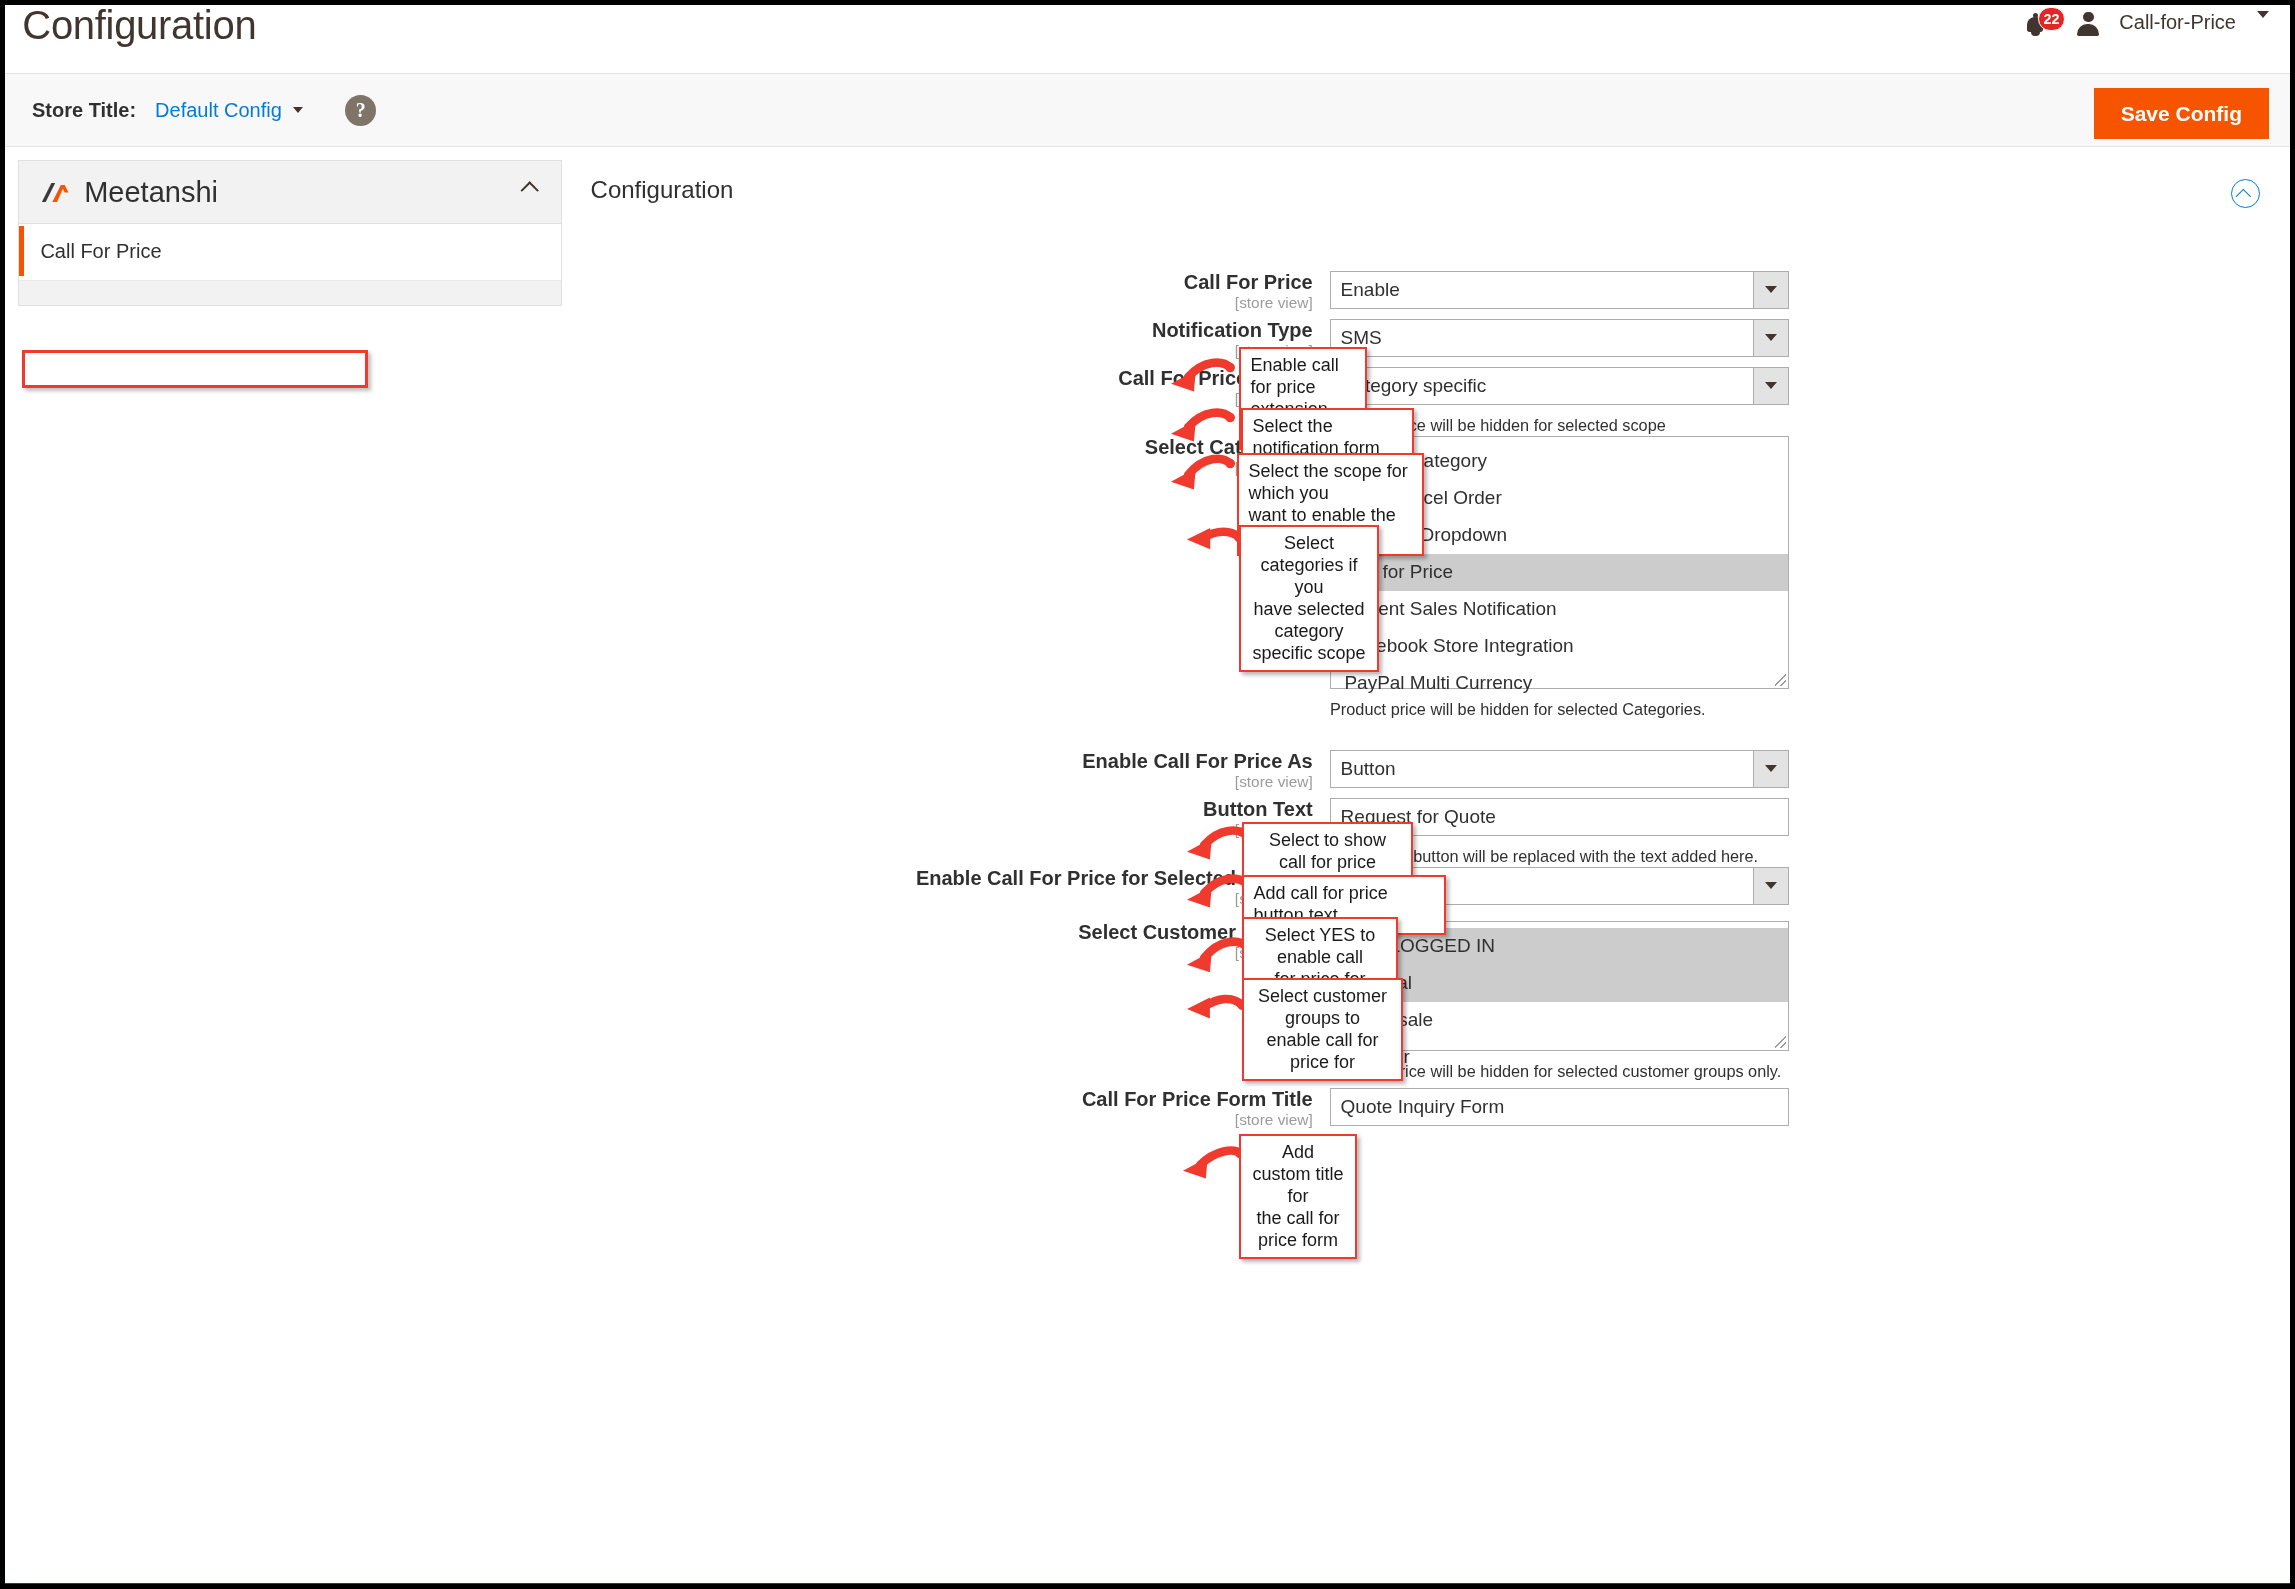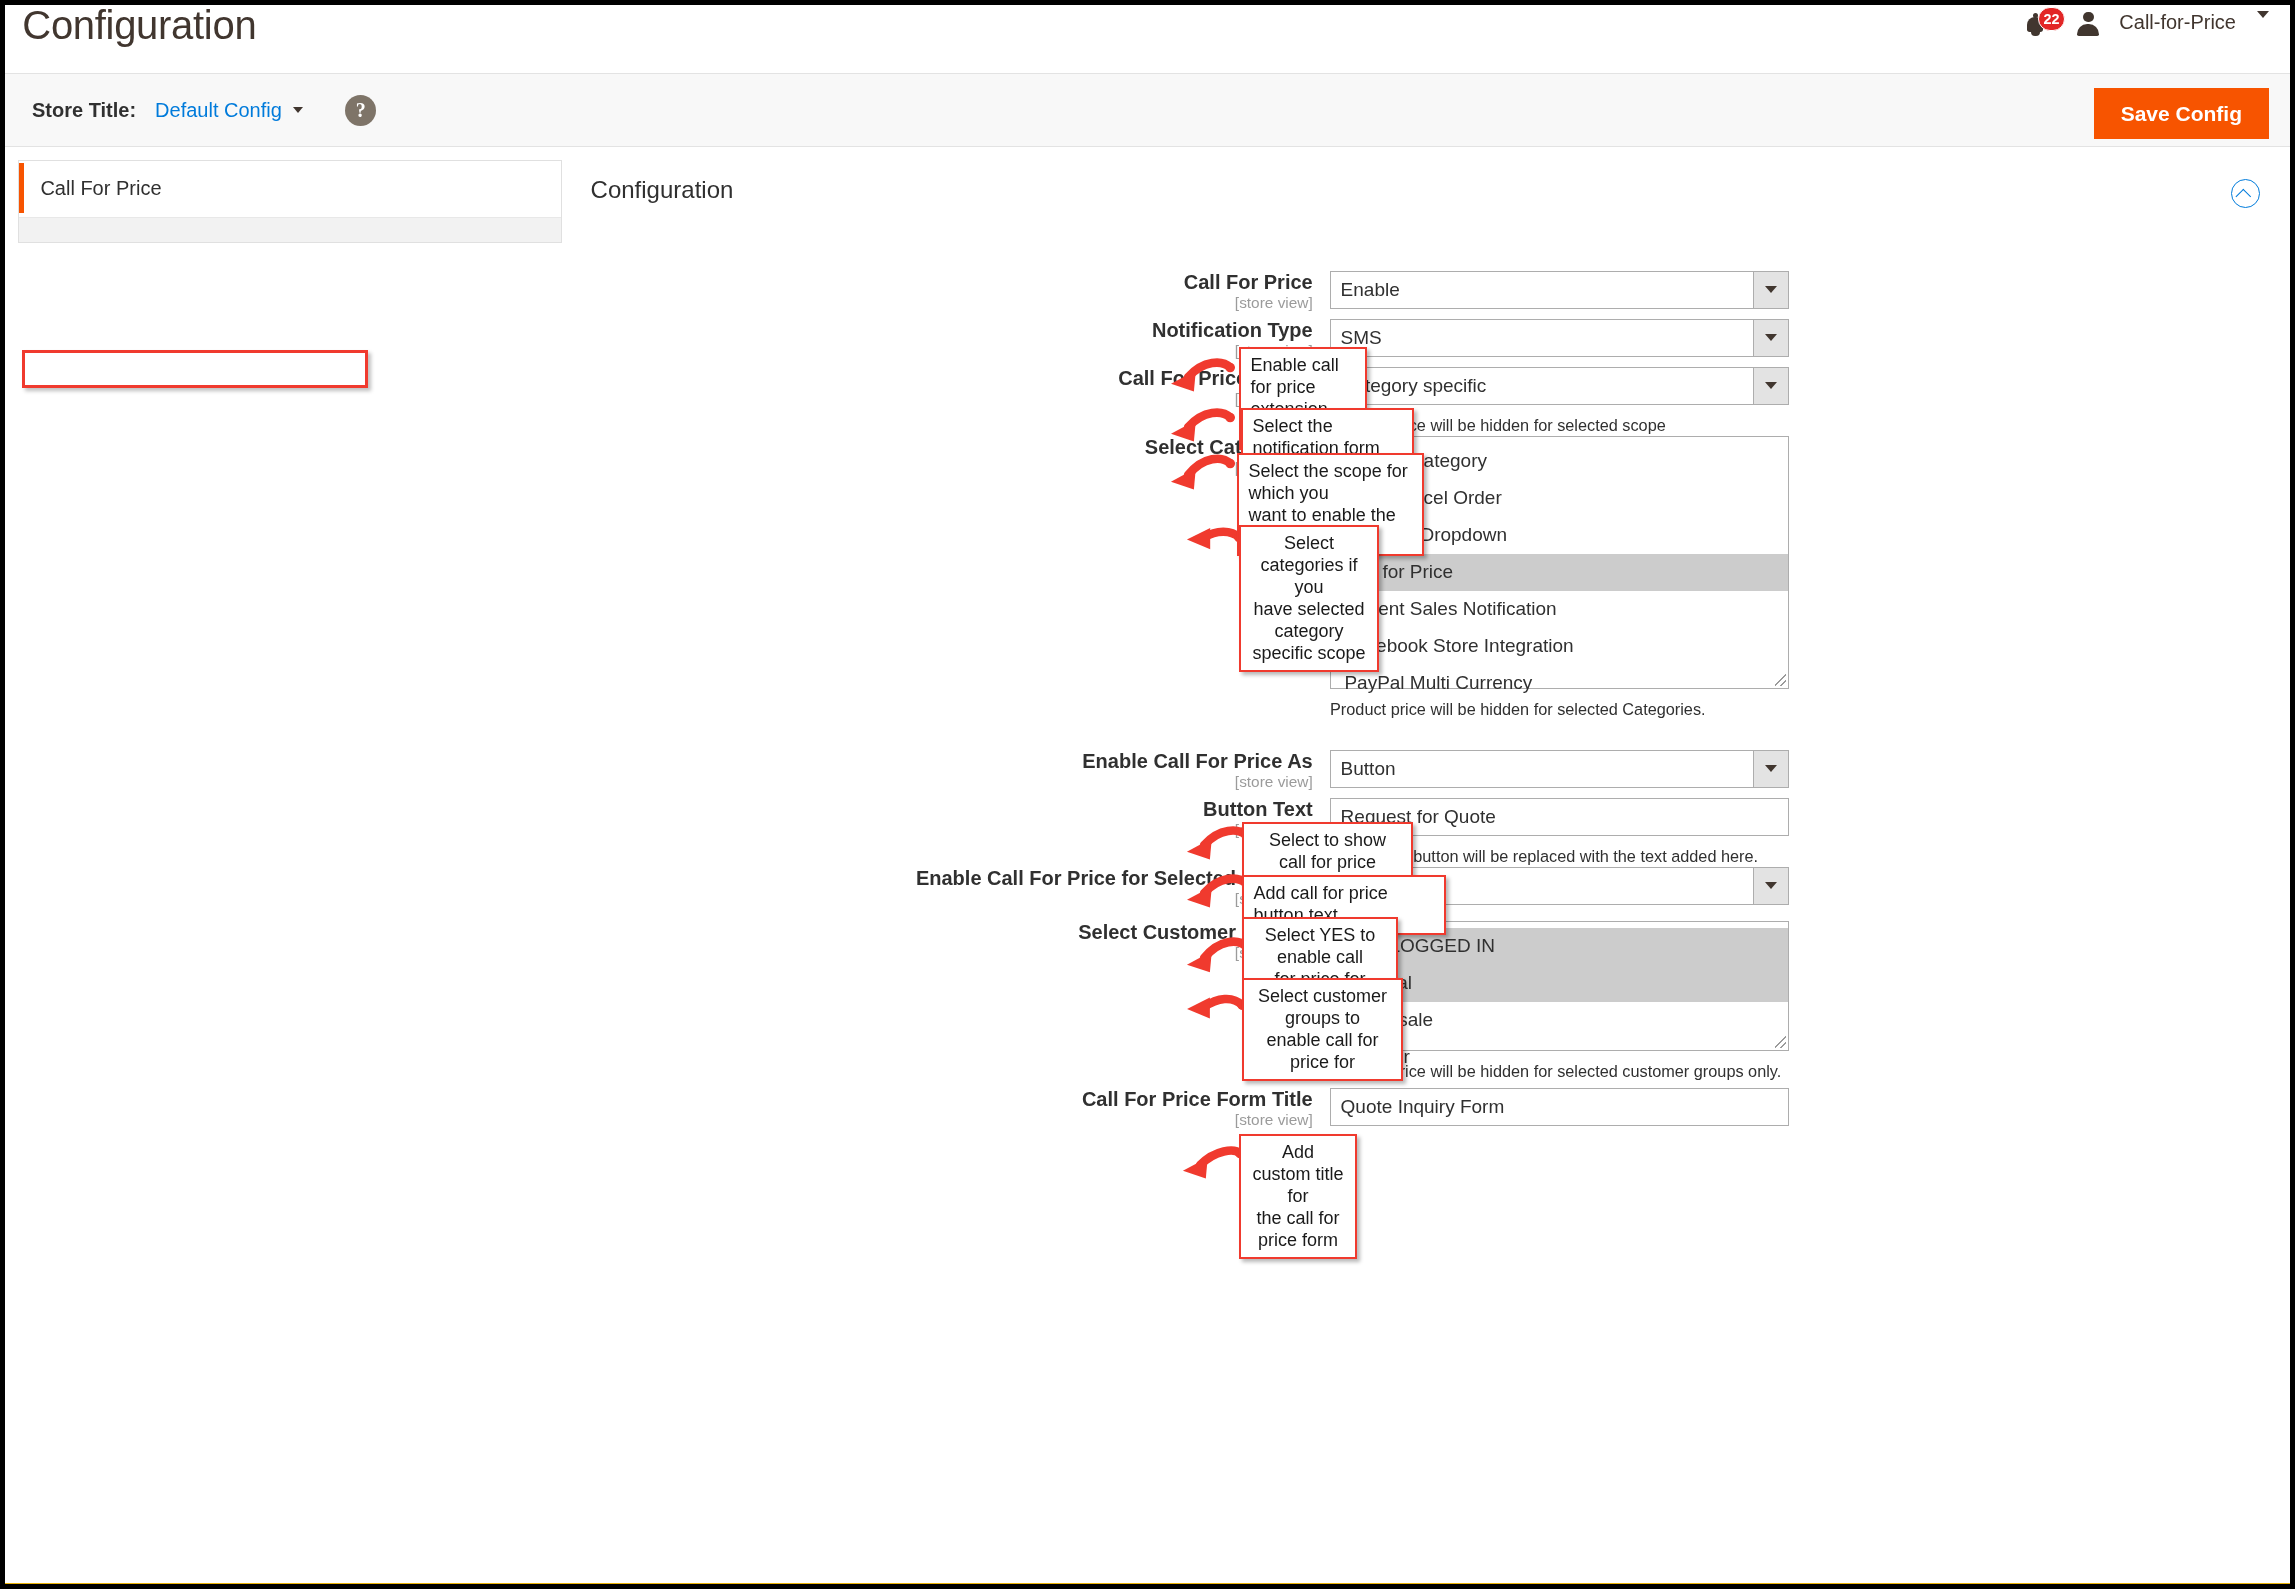--- a/index.html
+++ b/index.html
@@ -5,21 +5,21 @@
   * { box-sizing: border-box; }
   html, body { margin:0; padding:0; }
   body {
     width:2295px; height:1590px;
     font-family:"Liberation Sans", sans-serif;
     background:#000;
     overflow:hidden;
   }
   .screen {
     position:absolute; inset:0;
-    background:#eab308;
+    background:#14532d;
     border:5.8px solid #000;
     border-radius:3px;
     overflow:hidden;
   }
 
   
   .topbar {
     position:relative; height:69px;
     background:#fff;
     border-bottom:1px solid #e3e3e3;
@@ -266,20 +266,30 @@
       <span>Default Config</span>
       <span class="caret-sm"></span>
     </div>
     <div class="help-icon">?</div>
     <button class="save-config">Save Config</button>
   </div>
 
   <div class="content">
 
     <div class="sidebar">
+      <div class="sidebar-head">
+        <span class="brand-logo">
+          <svg width="38" height="27" viewBox="0 0 40 28">
+            <path d="M2 24 L12 4 L16 4 L6 24 Z" fill="#3a3a3a"></path>
+            <path d="M13 24 L22 6 L26 6 L30 14 L26 14 L24 10 L18 24 Z" fill="#f75400"></path>
+          </svg>
+        </span>
+        <span class="brand-name">Meetanshi</span>
+        <span class="chev-up"></span>
+      </div>
       <div class="sidebar-body">
         <div class="side-item active">
           <span>Call For Price</span>
         </div>
       </div>
       <div class="sidebar-foot"></div>
     </div>
 
     <div class="main">
       <div class="section-title">Configuration</div>

